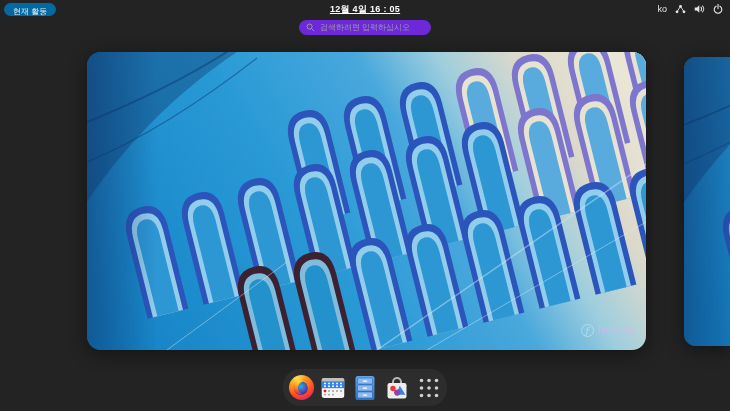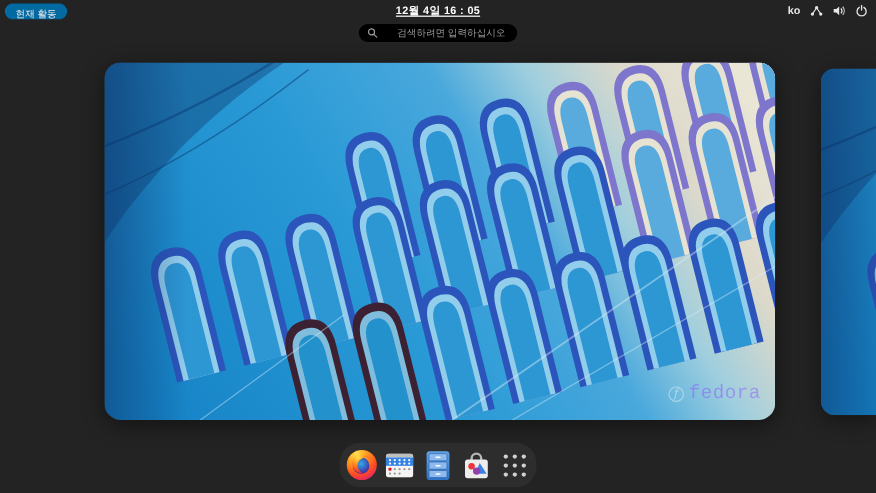--- a/index.html
+++ b/index.html
@@ -9,46 +9,46 @@
 
   
   .topbar{position:absolute;left:0;top:0;width:730px;height:18px;}
   .activities-pill{position:absolute;left:4px;top:3px;height:13px;padding:2px 9px;
       background:#0369a1;border:none;border-radius:8px;color:#ececec;
       font-size:8px;line-height:13px;font-family:inherit;cursor:pointer;}
   .clock{position:absolute;left:0;right:0;top:3px;text-align:center;
       color:#ffffff;font-size:9px;font-weight:700;letter-spacing:.3px;cursor:pointer;text-decoration:underline;}
   .tray{position:absolute;right:7px;top:2px;height:14px;display:flex;
       align-items:center;gap:8px;cursor:pointer;}
-  .kb{color:#e6e6e6;font-size:9px;font-weight:700;margin-left:48px;}
+  .kb{color:#e6e6e6;font-size:9px;font-weight:400;margin-left:48px;}
   .tray svg{display:block;}
 
   
   .searchwrap{position:absolute;left:50%;top:20px;transform:translateX(-50%);
-      width:132px;height:15px;background:#000000;border-radius:8px;
-      display:flex;align-items:center;gap:16px;padding:0 7px;box-sizing:border-box;}
+      width:132px;height:15px;background:#6d28d9;border-radius:8px;
+      display:flex;align-items:center;gap:5px;padding:0 7px;box-sizing:border-box;font-family:Liberation Serif, serif;}
   .searchwrap input{flex:1;background:transparent;border:none;outline:none;
       color:#cfcfcf;font-size:8px;font-family:inherit;padding:0;min-width:0;}
   .searchwrap input::placeholder{color:#9b9b9b;}
 
   
   .ws-main{position:absolute;left:87px;top:52px;width:559px;height:298px;
       border-radius:14px;overflow:hidden;cursor:pointer;
       box-shadow:0 4px 18px rgba(0,0,0,.45);}
   .ws-next{position:absolute;left:684px;top:57px;width:46px;height:289px;
       border-radius:12px 0 0 12px;overflow:hidden;cursor:pointer;
       box-shadow:0 4px 18px rgba(0,0,0,.45);}
   .ws-main svg,.ws-next svg{position:absolute;left:0;top:0;display:block;}
 
   .watermark{position:absolute;right:12px;bottom:13px;display:flex;align-items:center;
       gap:4px;opacity:.5;}
   .wm-logo{width:13px;height:13px;border:1.4px solid #e2f1f8;border-radius:50%;
       color:#e2f1f8;font-size:10px;line-height:12px;text-align:center;
       font-family:"DejaVu Serif",serif;font-style:italic;box-sizing:border-box;}
-  .wm-text{color:#8b5cf6;font-size:16px;letter-spacing:.4px;font-family:Liberation Mono, monospace;}
+  .wm-text{color:#f0abfc;font-size:12px;letter-spacing:.4px;}
 
   
   .dock{position:absolute;left:283px;top:369px;width:164px;height:37px;
       background:#2d2d2d;border-radius:17px;display:flex;align-items:center;
       justify-content:center;gap:4px;}
   .dock-item{width:28px;height:28px;background:transparent;border:none;padding:0;
       display:flex;align-items:center;justify-content:center;cursor:pointer;}
   .dock-item svg{display:block;}
 </style>
 </head>

